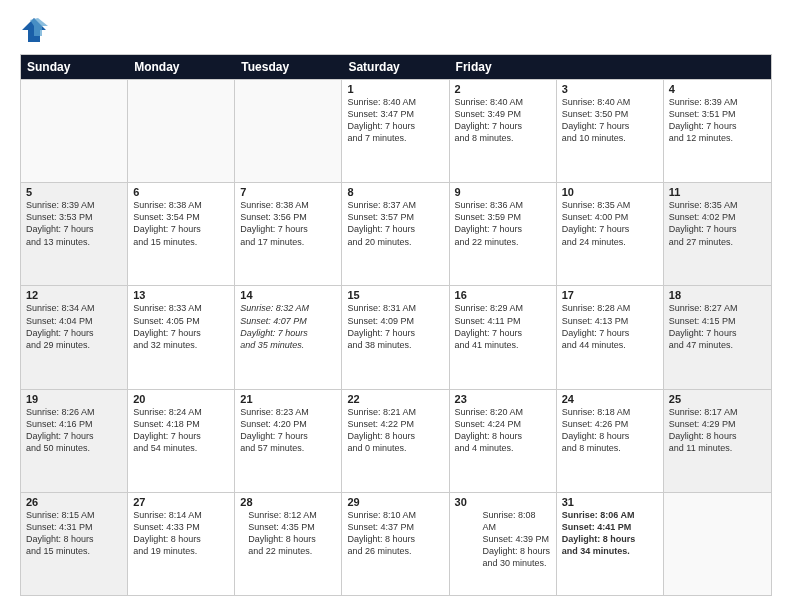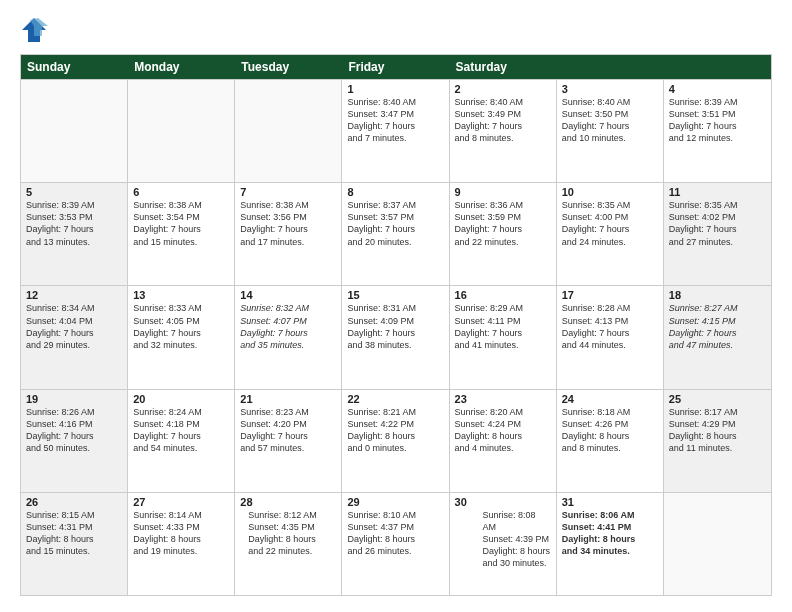--- a/index.html
+++ b/index.html
@@ -62,21 +62,21 @@
     }
     .calendar {
       flex: 1;
       display: flex;
       flex-direction: column;
       border: 1px solid #ccc;
     }
     .cal-header {
       display: grid;
       grid-template-columns: repeat(7, 1fr);
-      background: #14532d;
+      background: #0f172a;
     }
     .cal-header-cell {
       color: #fff;
       font-size: 12px;
       font-weight: bold;
       padding: 5px 6px;
       text-align: left;
     }
     .cal-body {
       display: flex;
@@ -138,22 +138,22 @@
       <div class="main-title"></div>
       <div class="subtitle"></div>
     </div>
   </div>
 
   <div class="calendar">
     <div class="cal-header">
     <div class="cal-header-cell">Sunday</div>
         <div class="cal-header-cell">Monday</div>
         <div class="cal-header-cell">Tuesday</div>
+        <div class="cal-header-cell">Saturday</div>
         <div class="cal-header-cell">Friday</div>
-        <div class="cal-header-cell">Saturday</div>
       </div>
     <div class="cal-body">
     <div class="cal-row">
           <div class="cal-cell empty"></div>
           <div class="cal-cell empty"></div>
           <div class="cal-cell empty"></div>
           <div class="cal-cell">
             <div class="day-number">1</div>
             <div class="day-info" style="white-space: pre-line;">Sunrise: 8:40 AM
 Sunset: 3:47 PM
@@ -271,21 +271,21 @@
           </div>
           <div class="cal-cell">
             <div class="day-number">17</div>
             <div class="day-info" style="white-space: pre-line;">Sunrise: 8:28 AM
 Sunset: 4:13 PM
 Daylight: 7 hours
 and 44 minutes.</div>
           </div>
           <div class="cal-cell shaded">
             <div class="day-number">18</div>
-            <div class="day-info" style="white-space: pre-line; font-style: italic;">Sunrise: 8:27 AM
+            <div class="day-info" style="white-space: pre-line;">Sunrise: 8:27 AM
 Sunset: 4:15 PM
 Daylight: 7 hours
 and 47 minutes.</div>
           </div>
         </div>
         <div class="cal-row">
           <div class="cal-cell shaded">
             <div class="day-number">19</div>
             <div class="day-info" style="white-space: pre-line;">Sunrise: 8:26 AM
 Sunset: 4:16 PM

